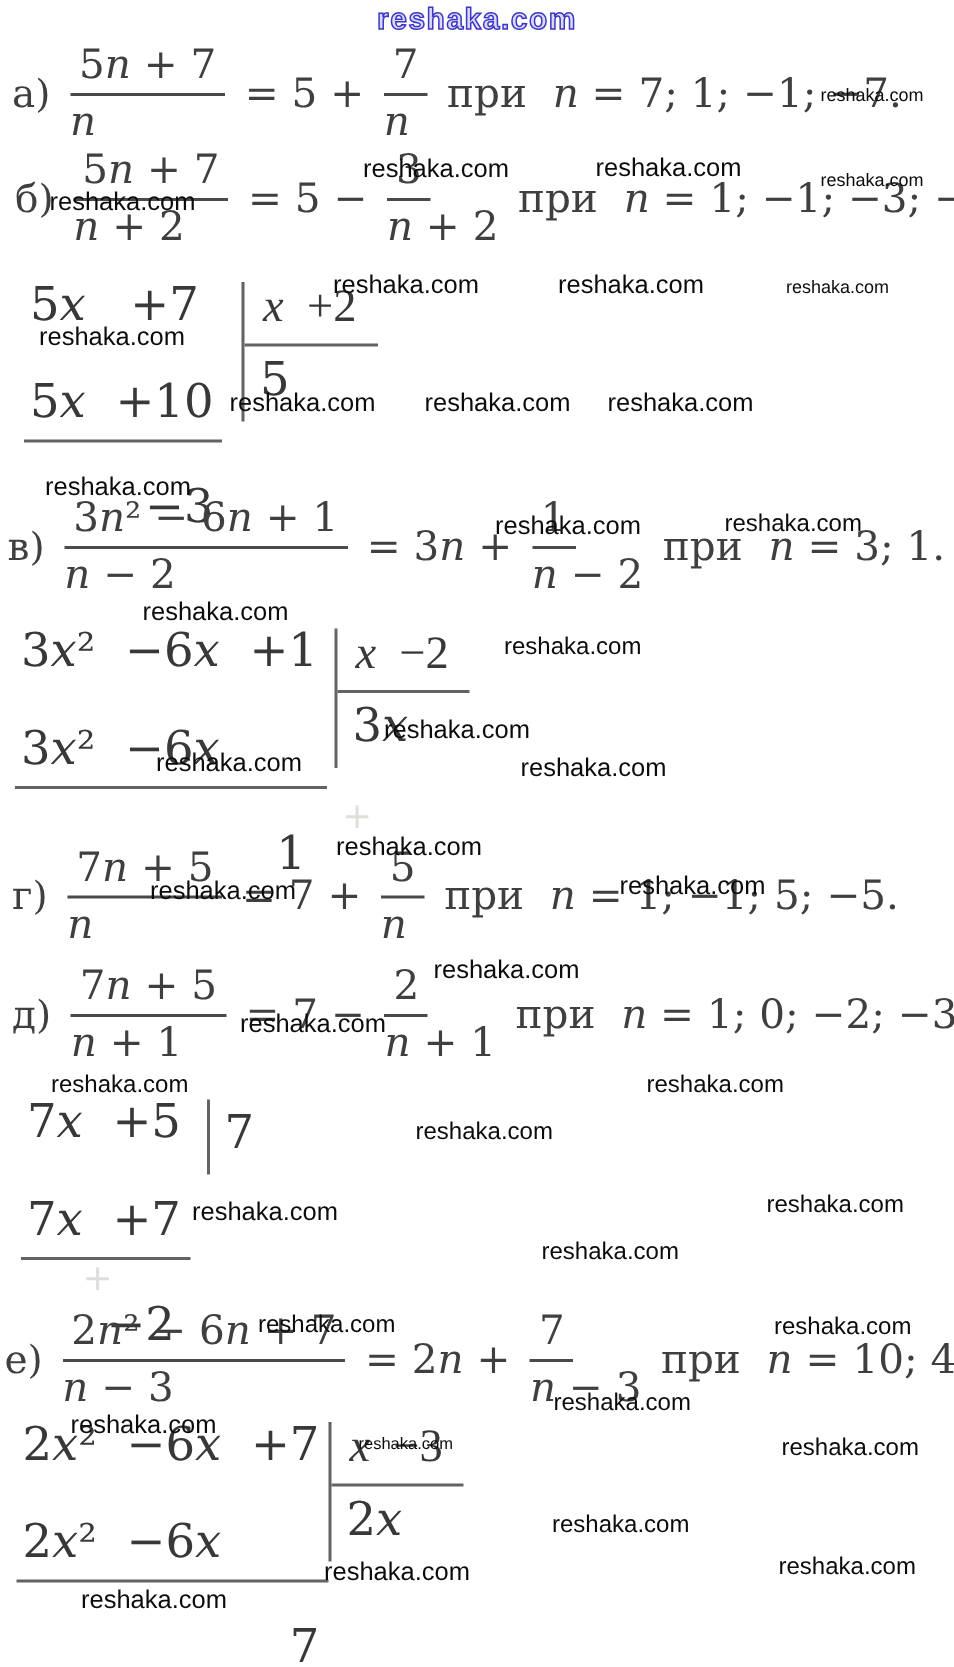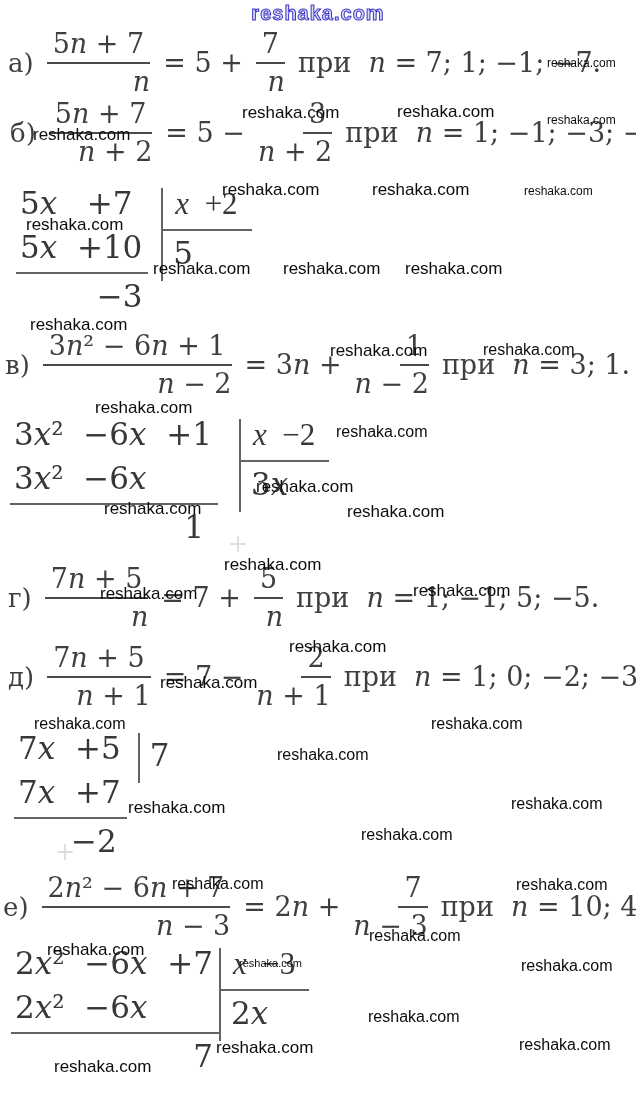--- a/index.html
+++ b/index.html
@@ -3,28 +3,28 @@
 <meta charset="utf-8">
 <style>
   html,body{margin:0;padding:0;}
   body{width:636px;height:1111px;position:relative;background:#ffffff;overflow:hidden;
        font-family:"DejaVu Serif","Liberation Serif",serif;}
   .pre{white-space:pre;}
   
   .eqrow{position:absolute;display:flex;align-items:center;gap:13px;
          font-size:27px;color:#3f3f3f;line-height:1.05;}
   .eqrow .label{font-size:26px;}
-  .frac{display:inline-flex;flex-direction:column;align-items:flex-end;text-align:center;}
+  .frac{display:inline-flex;flex-direction:column;align-items:flex-start;text-align:center;}
   .fnum{padding:0 6px 4px;border-bottom:2px solid #4a4a4a;white-space:pre;}
   .fden{padding-top:4px;white-space:pre;}
   .cond{white-space:pre;margin-left:0;}
   i{font-style:italic;}
   
   .division{position:absolute;display:flex;align-items:flex-start;font-size:31px;color:#383838;line-height:1.0;}
-  .dv-left{display:flex;flex-direction:column;}
+  .dv-left{display:flex;flex-direction:column;gap:21px;}
   .dv-top{padding:0 6px 9px 4px;}
   .dv-sub{padding:4px 6px 9px 4px;border-bottom:2px solid #636363;}
   .dv-rem{padding-top:7px;text-align:right;}
   .dv-right{display:flex;flex-direction:column;border-left:2px solid #636363;padding-bottom:12px;}
   .dv-divisor{padding:0 14px 10px 12px;border-bottom:2px solid #636363;font-family:Liberation Serif, serif;}
   .dv-quot{padding:7px 14px 0 10px;}
   
   .wm{position:absolute;font-family:"Liberation Sans","DejaVu Sans",sans-serif;
       color:#0c0c0c;white-space:nowrap;line-height:1;}
   .wm-top{position:absolute;top:2px;left:50%;transform:translateX(-50%);
@@ -90,21 +90,21 @@
   </span>
   <span class="cond">при  <i>n</i> = 3; 1.</span>
 </div>
 
 <div class="division" style="left:10px;top:419px">
   <div class="dv-left" style="min-width:192px">
     <div class="dv-top pre">3<i>x</i>²  −6<i>x</i>  +1</div>
     <div class="dv-sub pre">3<i>x</i>²  −6<i>x</i></div>
     <div class="dv-rem pre" style="padding-right:14px">1</div>
   </div>
-  <div class="dv-right" style="margin-left:21px">
+  <div class="dv-right" style="margin-left:5px">
     <div class="dv-divisor pre"><i>x</i>  −2</div>
     <div class="dv-quot pre">3<i>x</i></div>
   </div>
 </div>
 
 <div class="eqrow" style="left:8px;top:565px">
   <span class="label">г)</span>
   <span class="frac">
     <span class="fnum">7<i>n</i> + 5</span>
     <span class="fden"><i>n</i></span>

